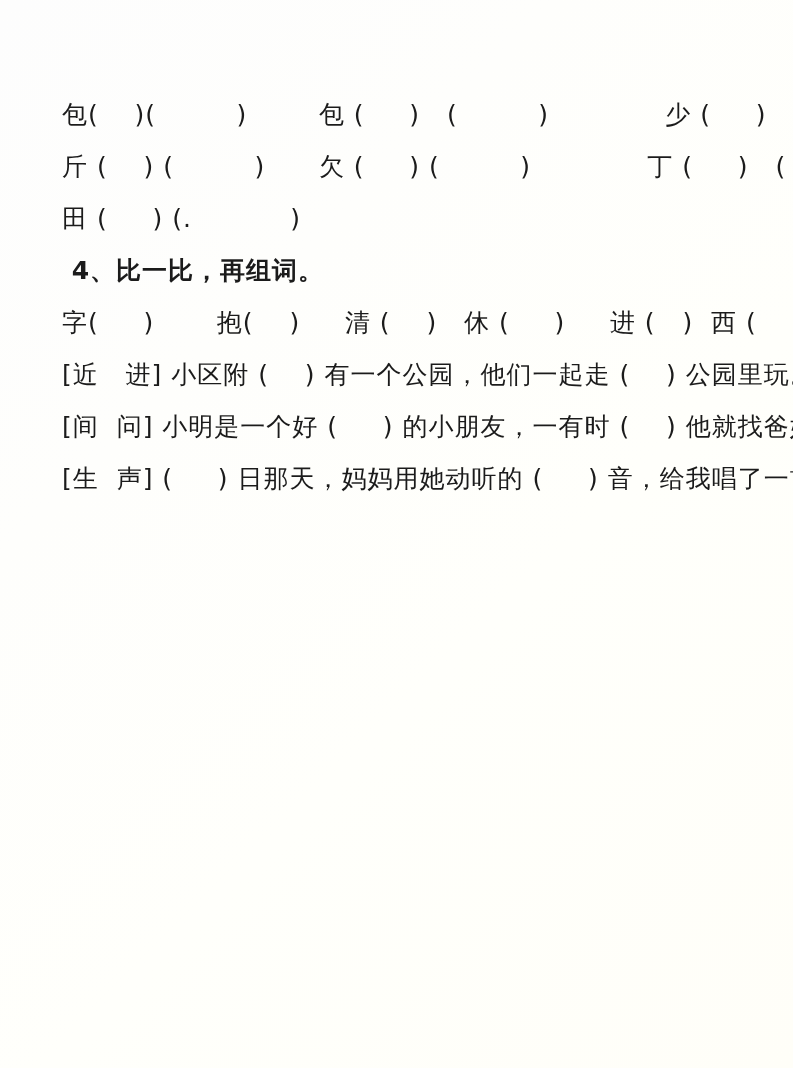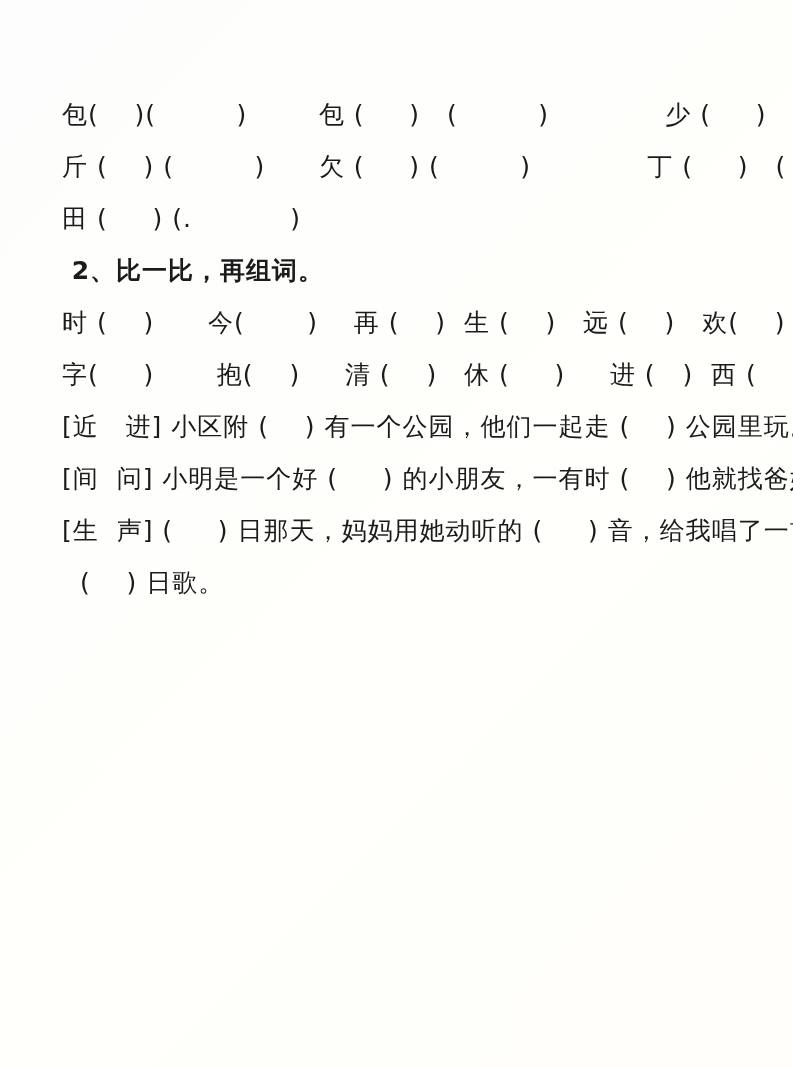--- a/index.html
+++ b/index.html
@@ -39,22 +39,20 @@
 </style>
 </head>
 <body>
 
 <div class="sheet">
 
   <div class="line">包(    )(         )        包 (     )   (         )             少 (     )   (     )</div>
   <div class="line">斤 (    ) (         )      欠 (     ) (         )             丁 (     )   (      )</div>
   <div class="line">田 (     ) (.           )</div>
 
-  <div class="line heading"> 2、比一比，再组词。</div>
-  <div class="line">时 (    )      今(       )    再 (    )  生 (    )   远 (    )   欢(    )</div>
+  <div class="line heading"> 4、比一比，再组词。</div>
   <div class="line">字(     )       抱(    )     清 (    )   休 (     )     进 (   )  西 (     )</div>
 
   <div class="line">[近   进] 小区附 (    ) 有一个公园，他们一起走 (    ) 公园里玩。</div>
   <div class="line">[间  问] 小明是一个好 (     ) 的小朋友，一有时 (    ) 他就找爸妈</div>
   <div class="line">[生  声] (     ) 日那天，妈妈用她动听的 (     ) 音，给我唱了一首</div>
-  <div class="line">  (    ) 日歌。</div>
 
 </div>
 
 </body></html>

